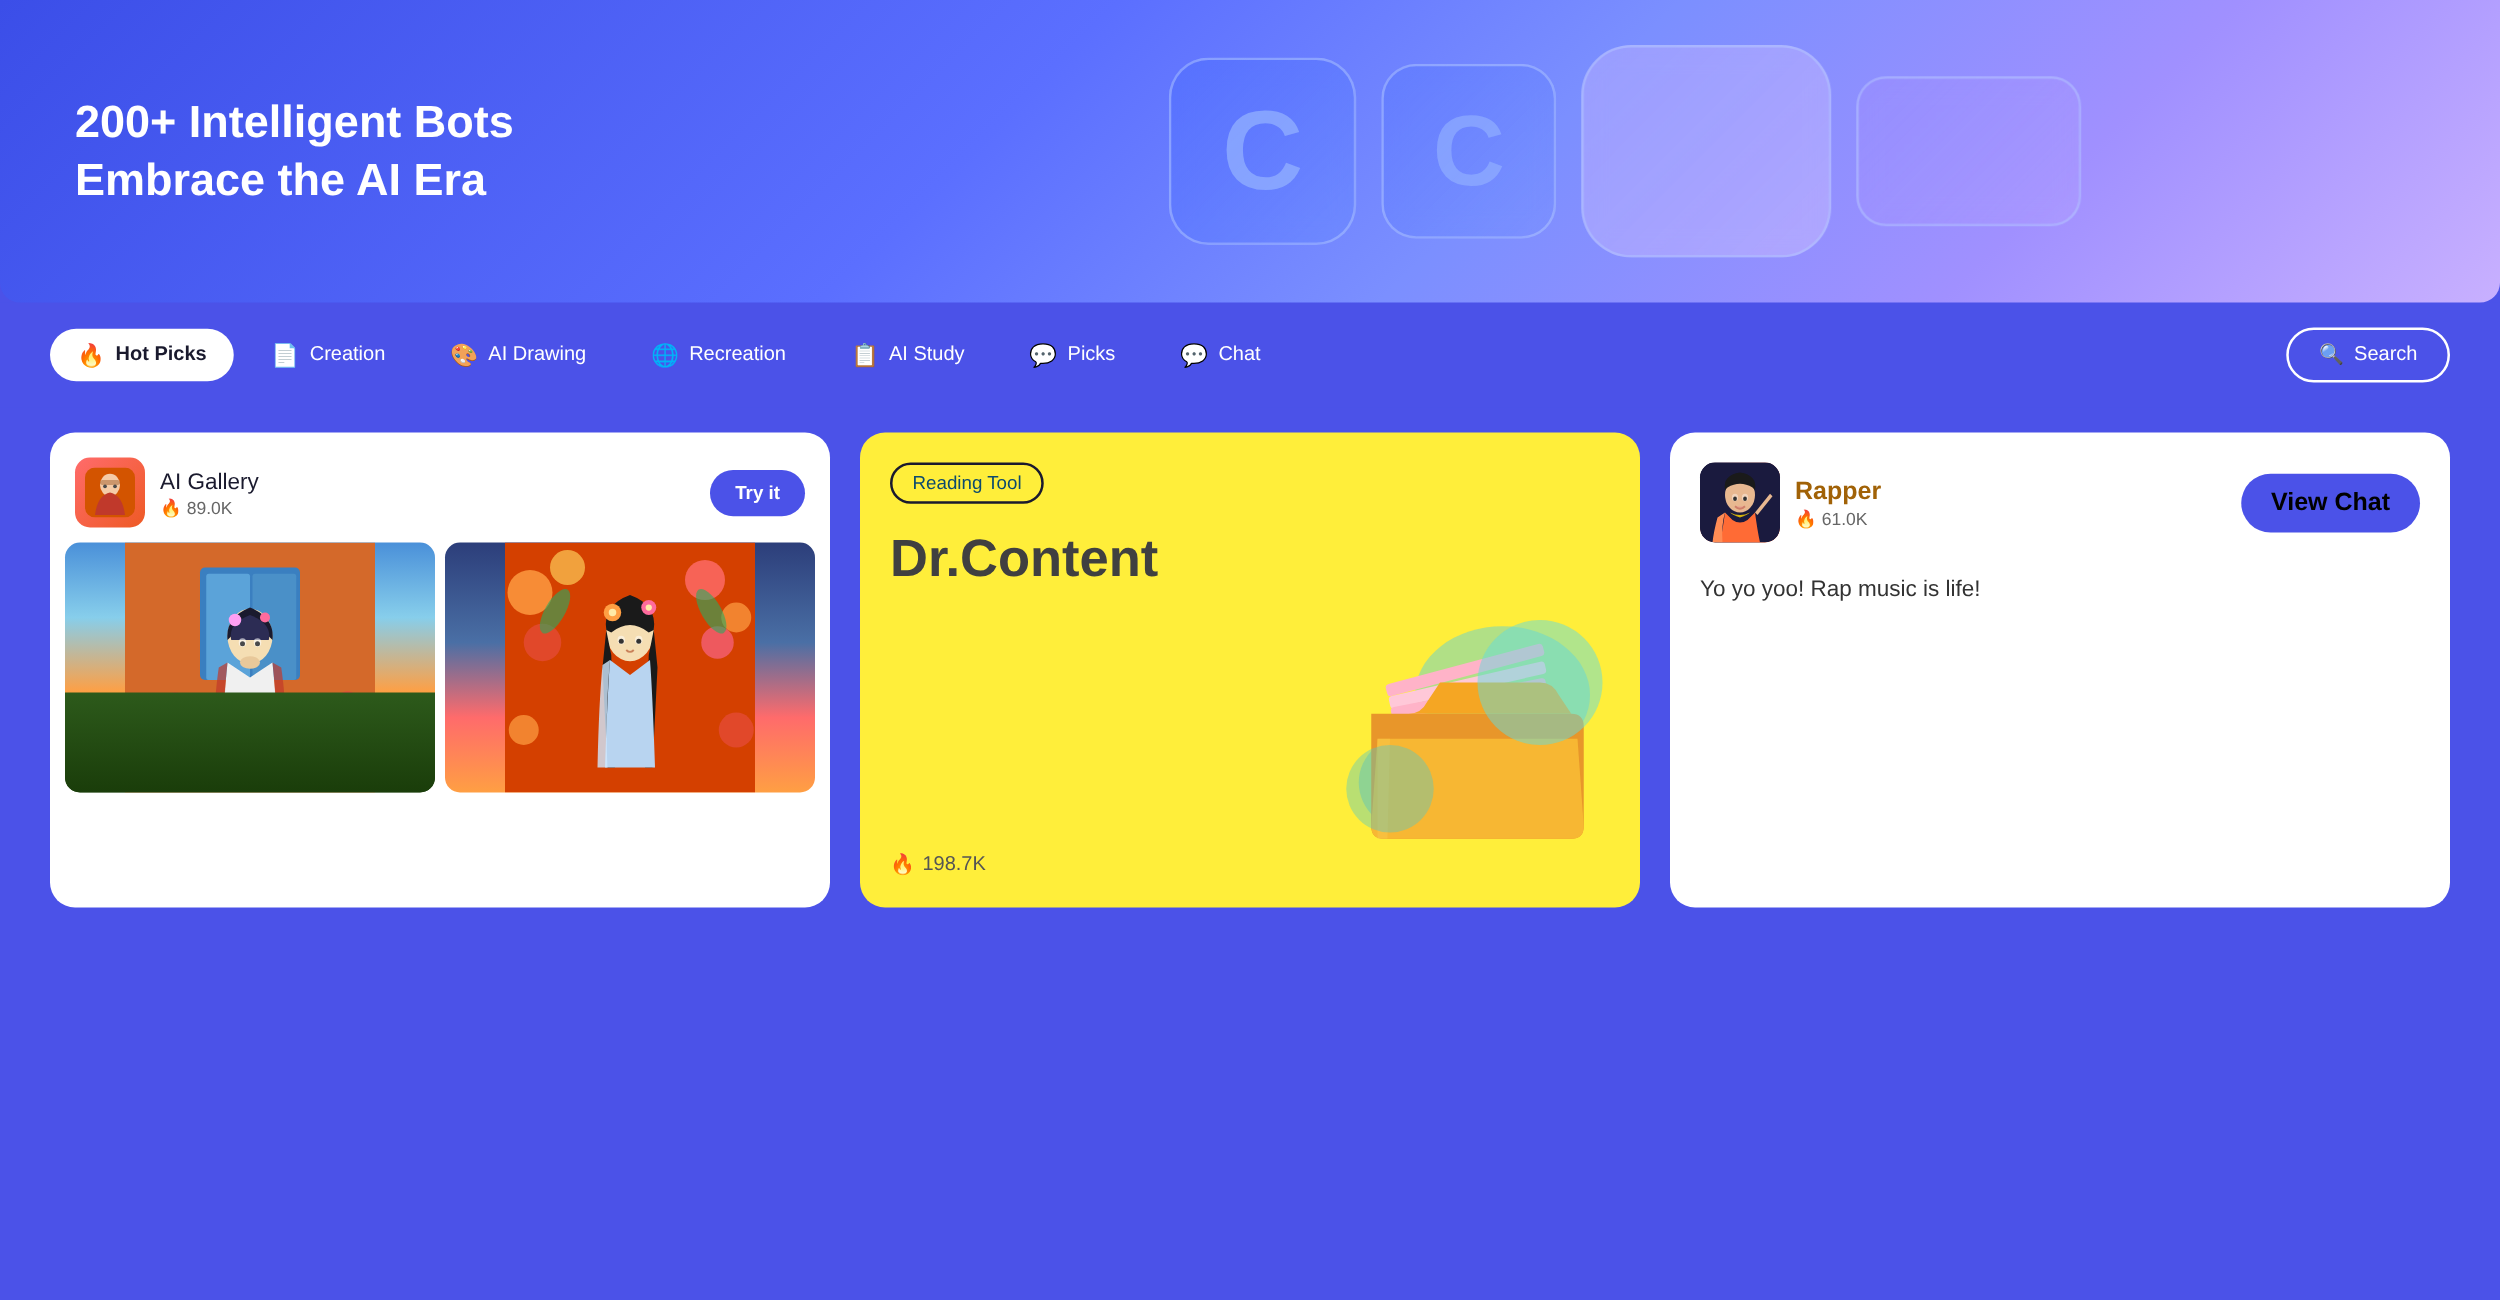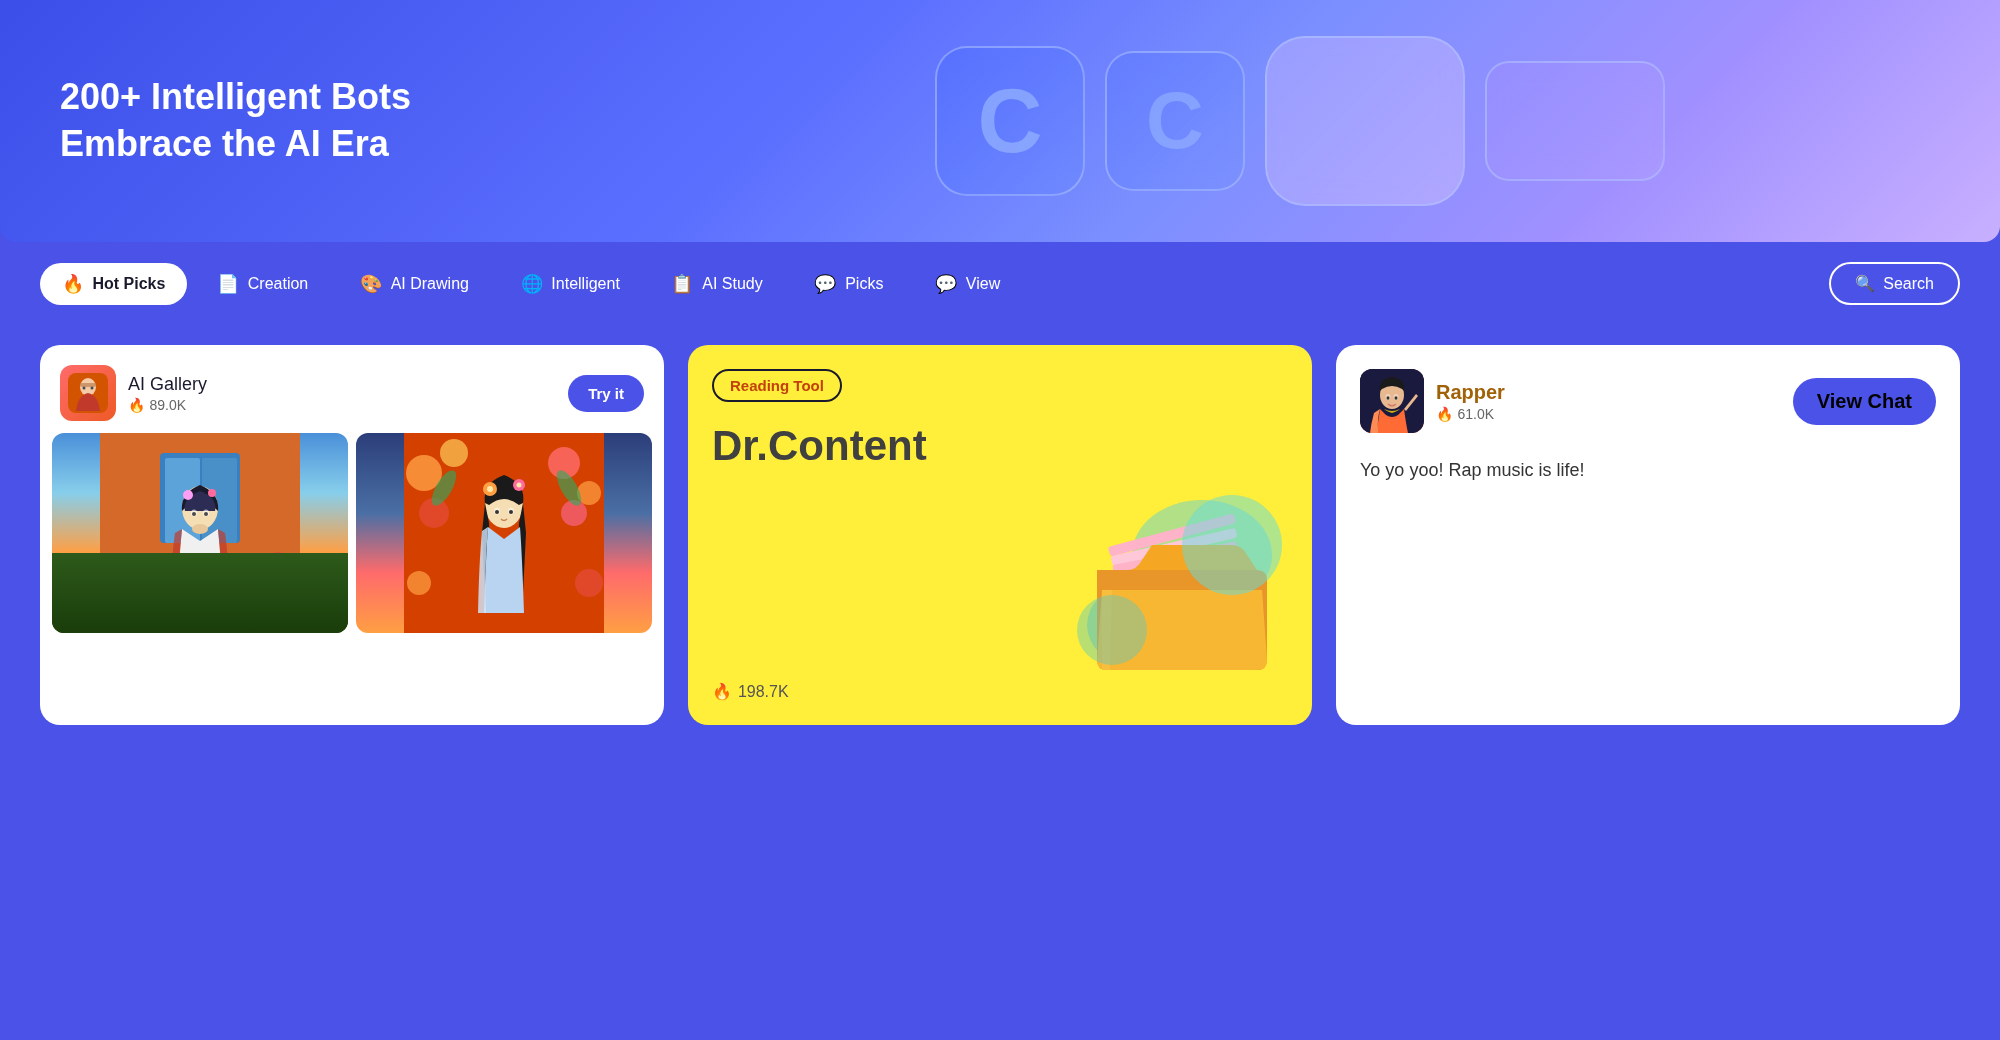--- a/index.html
+++ b/index.html
@@ -235,22 +235,22 @@
       min-height: 380px;
       position: relative;
     }
     .reading-tool-badge {
       display: inline-flex;
       align-items: center;
       padding: 6px 16px;
       border-radius: 50px;
       border: 2px solid #1a1a2e;
       font-size: 15px;
-      font-weight: 700;
-      color: #c2410c;
+      font-weight: 400;
+      color: #0c4a6e;
       width: fit-content;
       margin-bottom: 20px;
     }
     .drcontent-title {
       font-size: 42px;
       font-weight: 900;
       color: #404040;
       margin-bottom: auto;
     }
     .drcontent-count {
@@ -385,33 +385,33 @@
   <div class="nav-item">
     <span class="nav-icon">📄</span>
     <span>Creation</span>
   </div>
   <div class="nav-item">
     <span class="nav-icon">🎨</span>
     <span>AI Drawing</span>
   </div>
   <div class="nav-item">
     <span class="nav-icon">🌐</span>
-    <span>Intelligent</span>
+    <span>Recreation</span>
   </div>
   <div class="nav-item">
     <span class="nav-icon">📋</span>
     <span>AI Study</span>
   </div>
   <div class="nav-item">
     <span class="nav-icon">💬</span>
     <span>Picks</span>
   </div>
   <div class="nav-item">
     <span class="nav-icon">💬</span>
-    <span>View</span>
+    <span>Chat</span>
   </div>
   <div class="nav-search">
     <span>🔍</span>
     <span>Search</span>
   </div>
 </nav>
 
 <div class="main-content">
 
   <div class="card ai-gallery-card">

